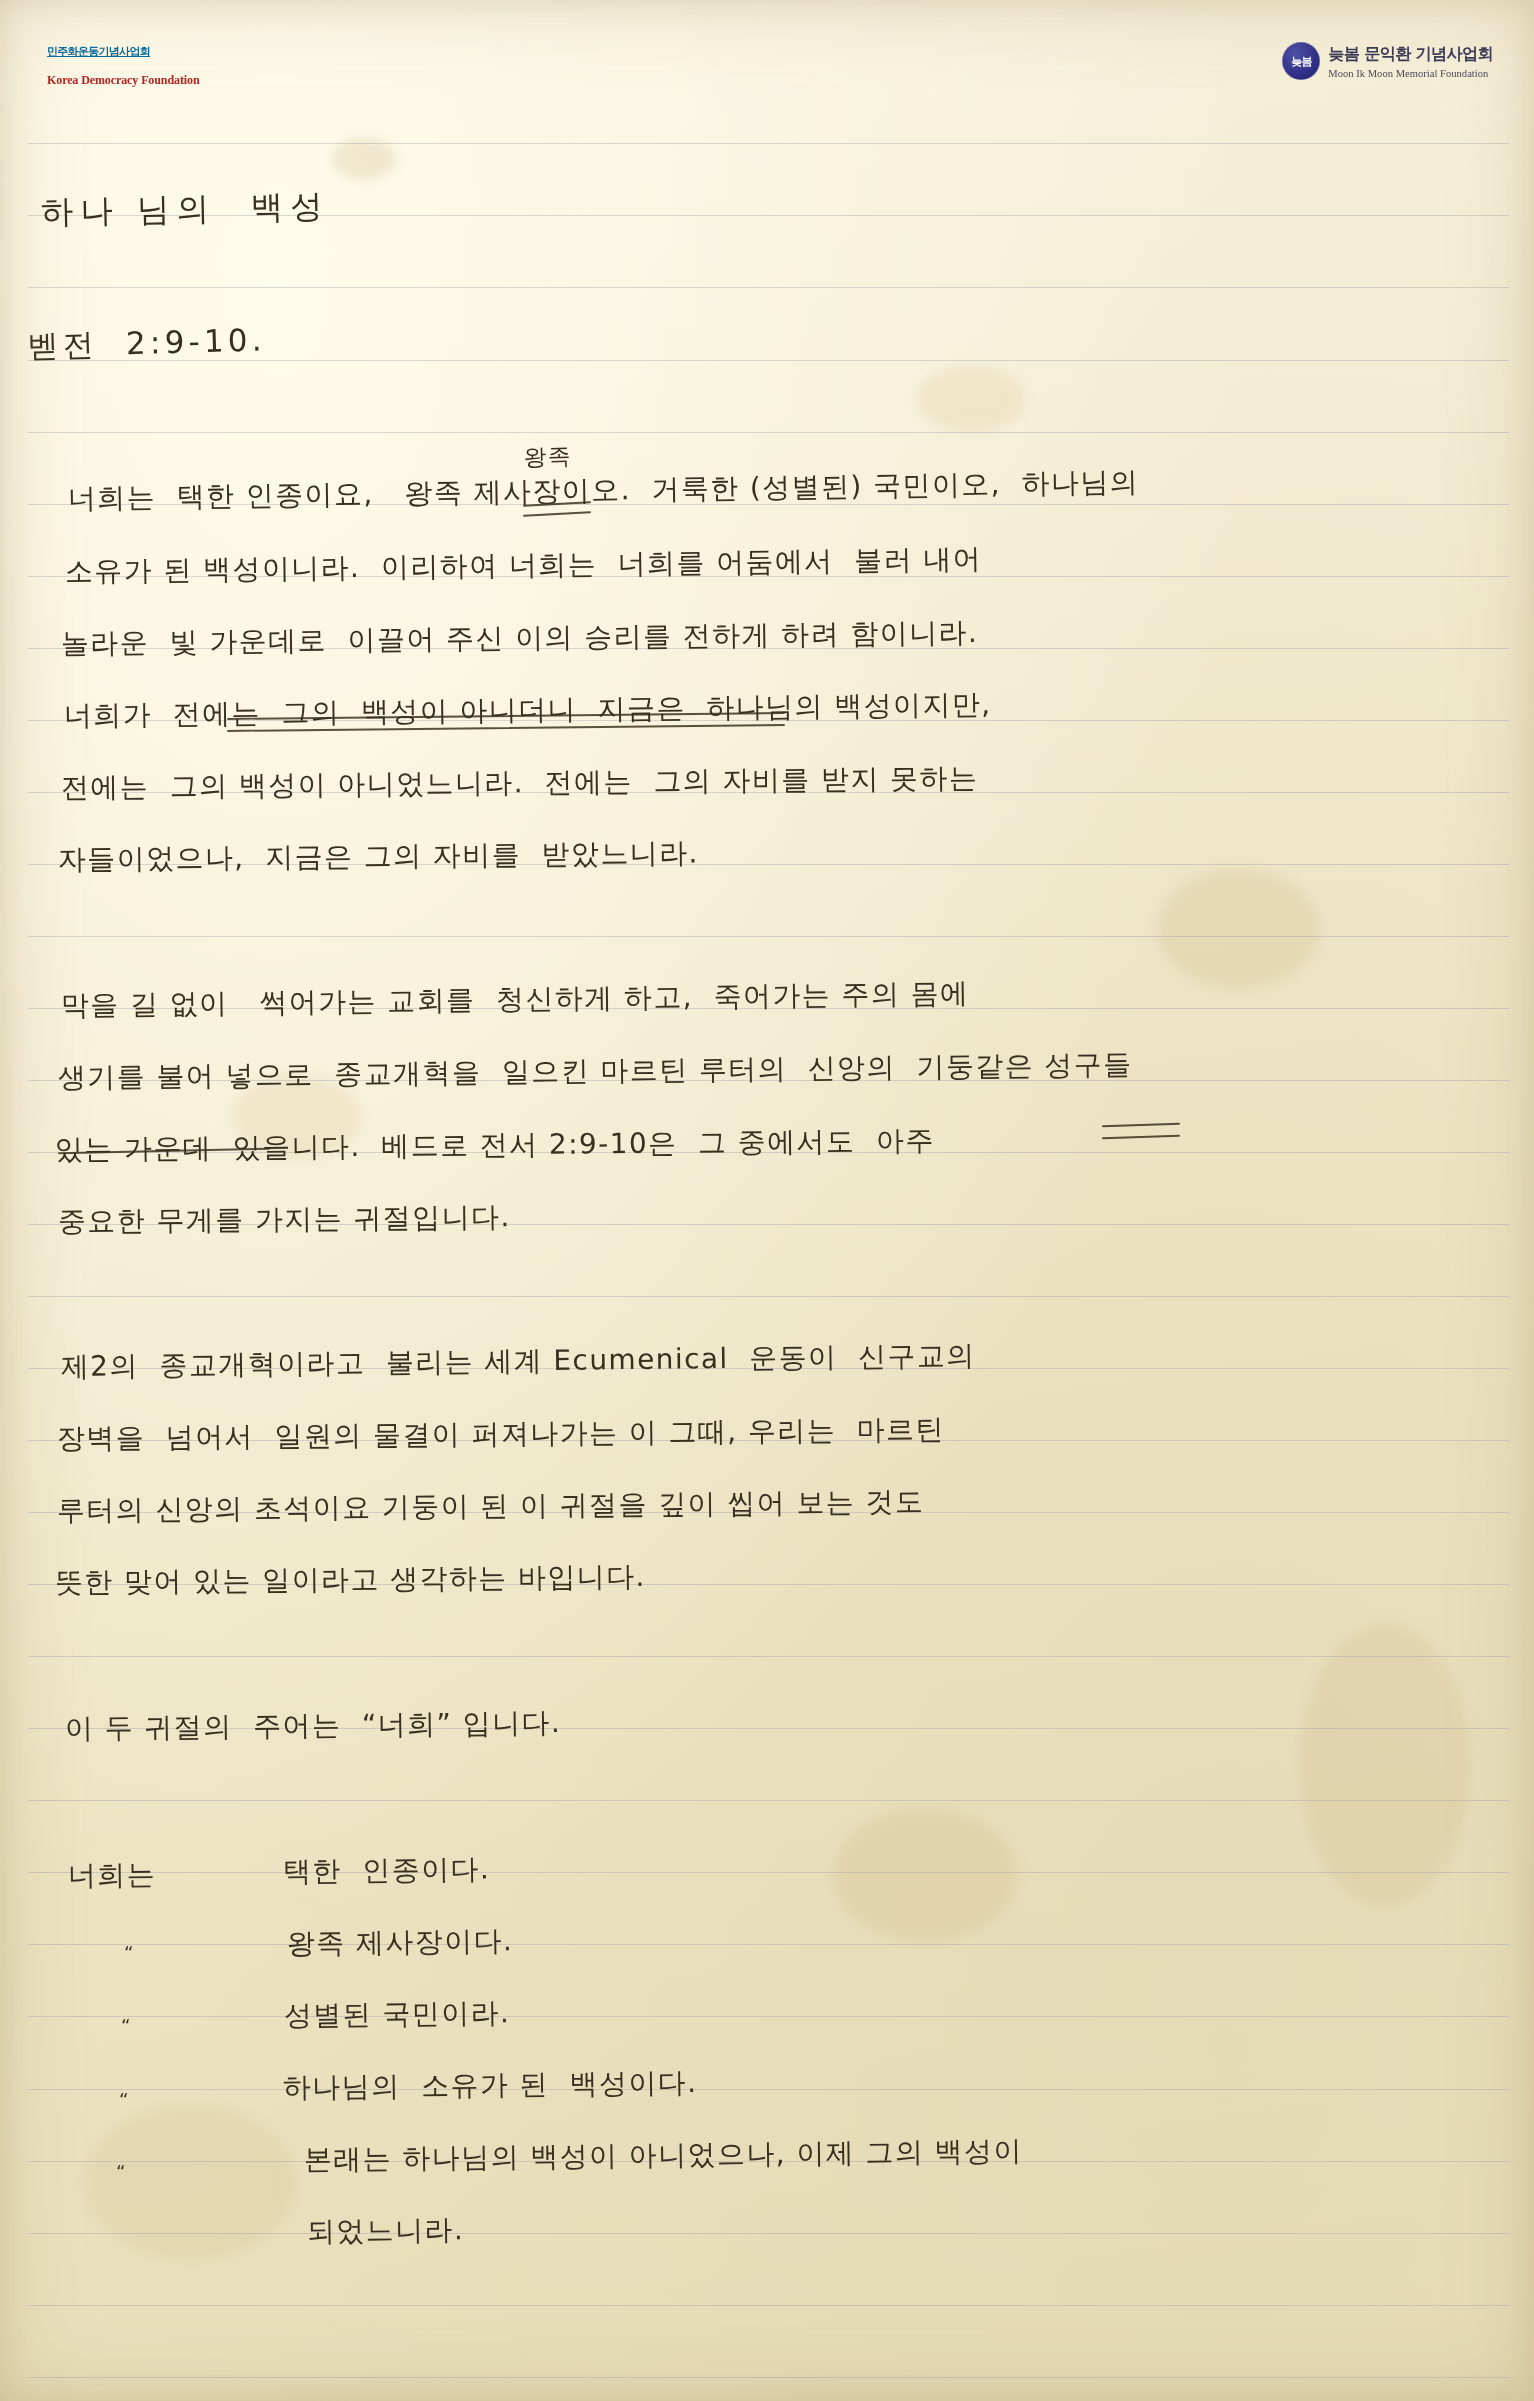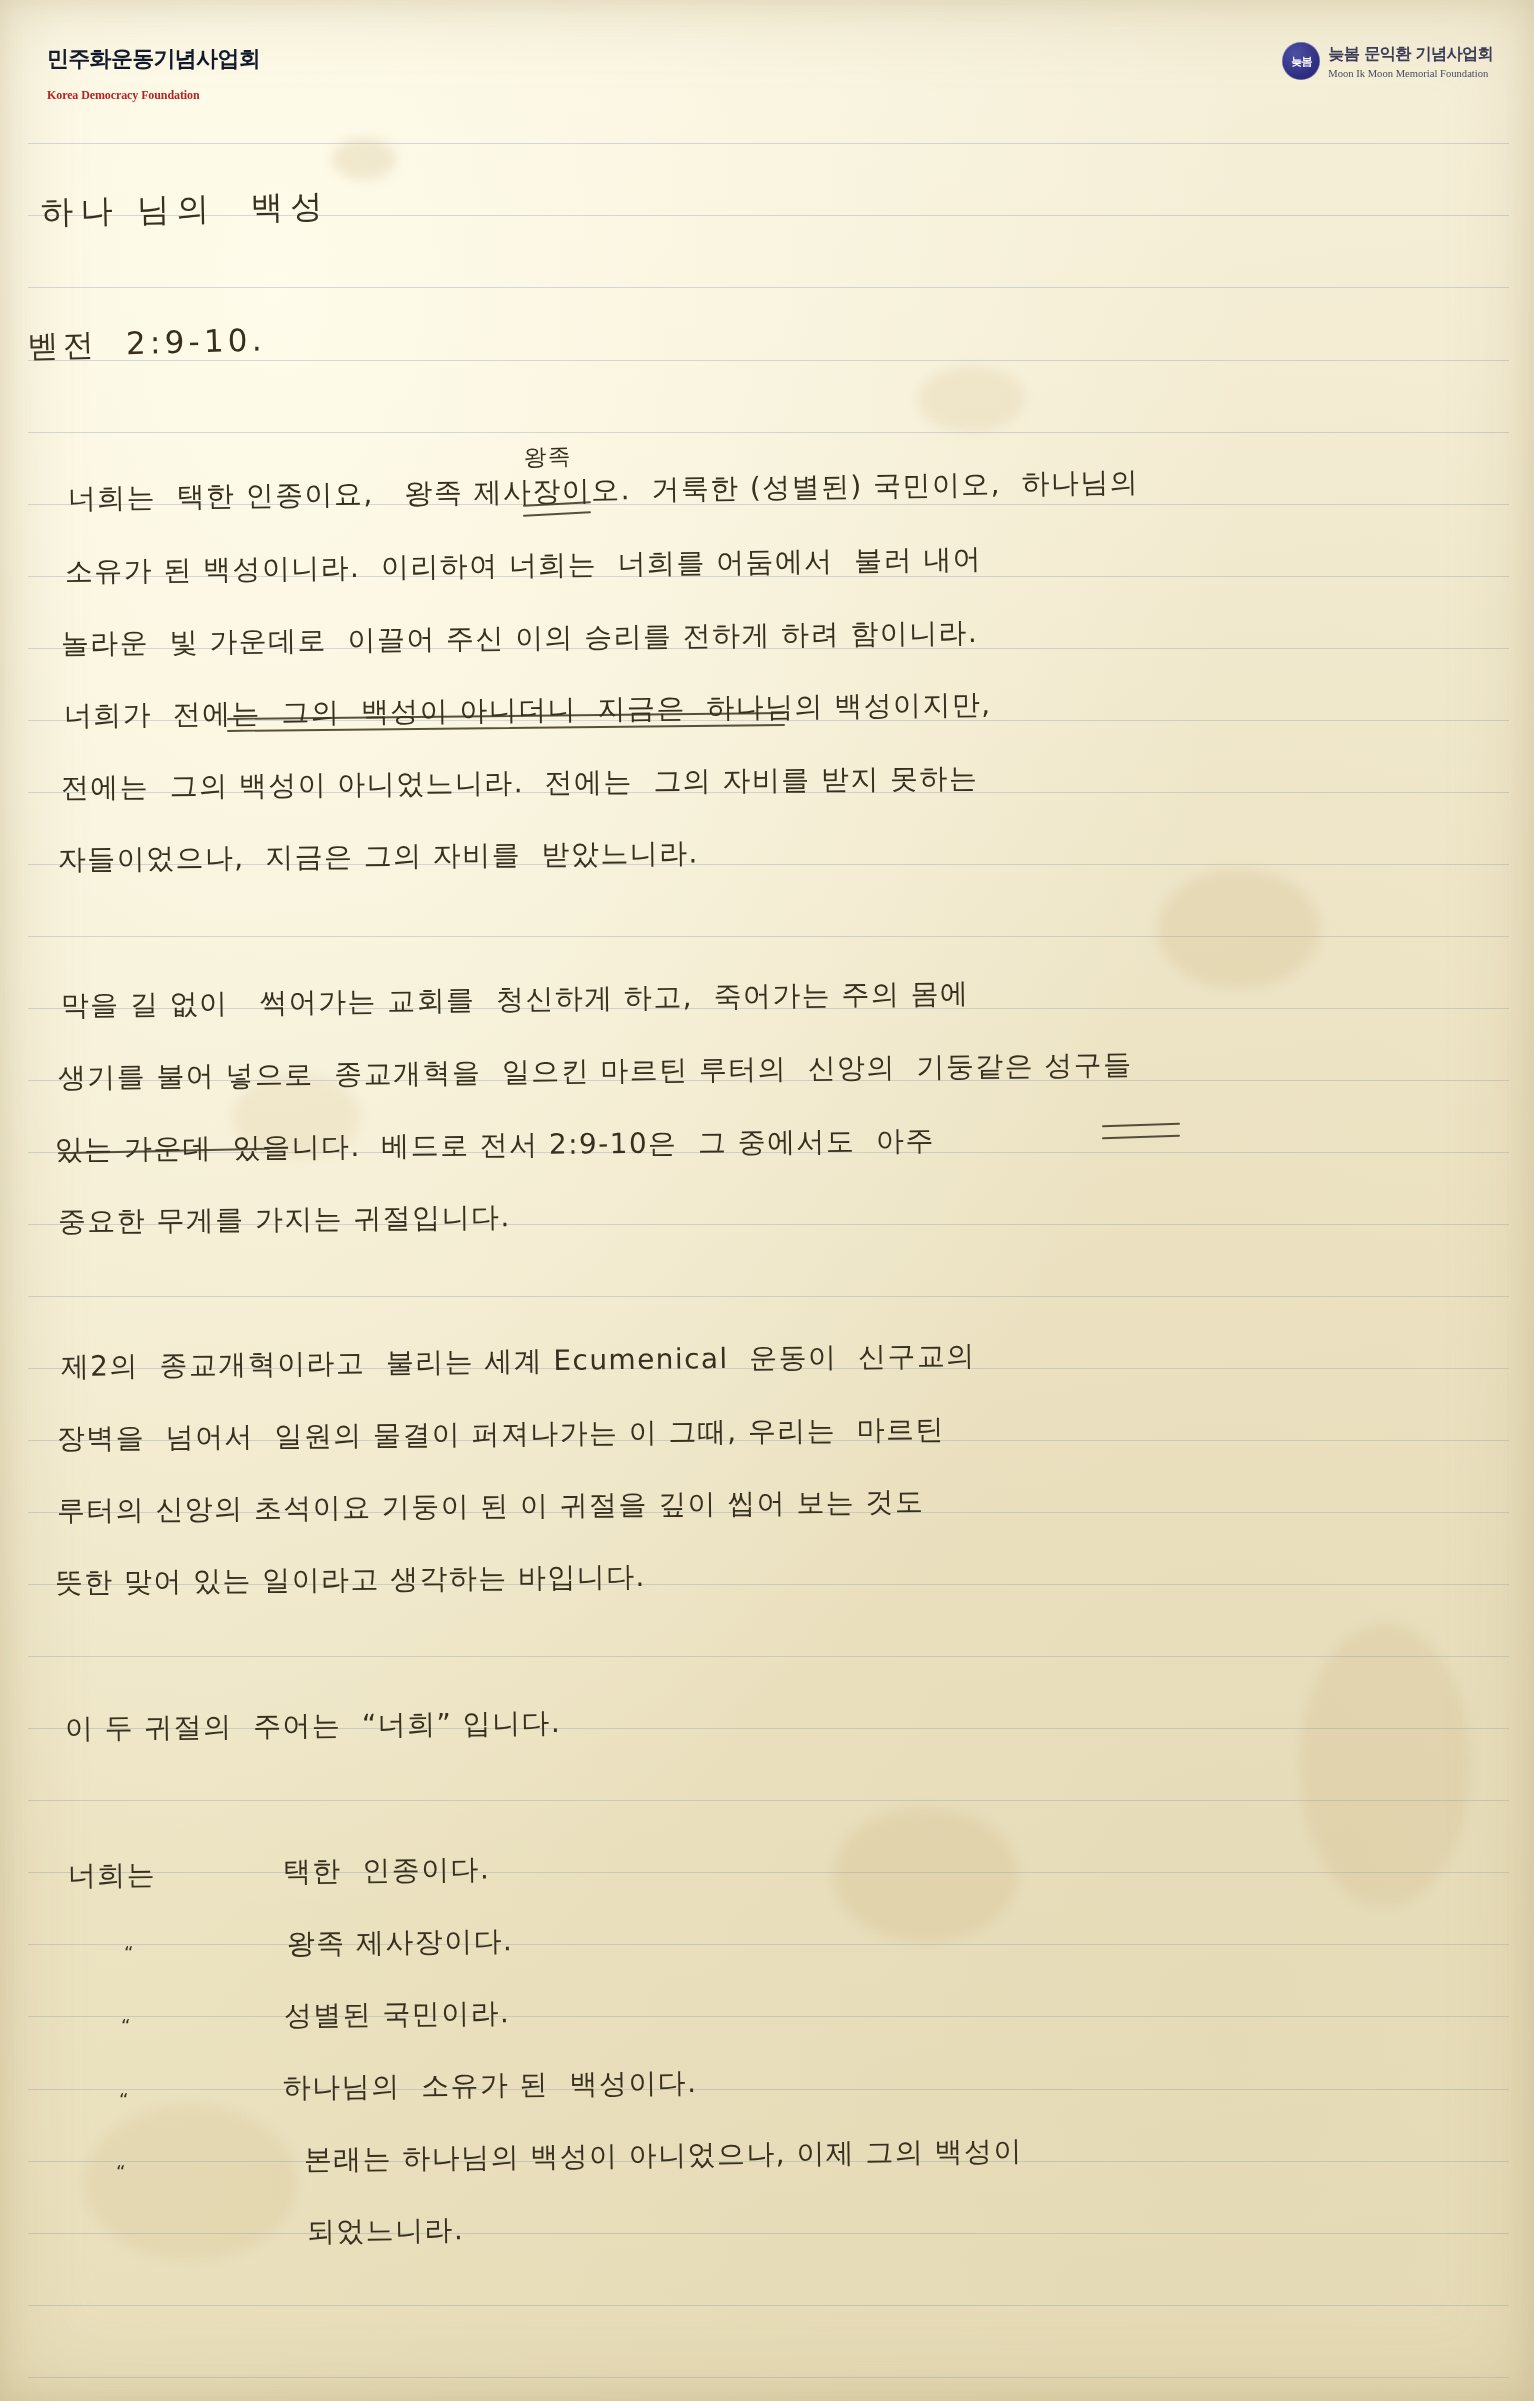--- a/index.html
+++ b/index.html
@@ -62,25 +62,26 @@
 
   
   .logo-left {
     position: absolute;
     left: 47px;
     top: 44px;
     width: 233px;
   }
   .logo-left .kr {
     font-family: "DejaVu Sans", sans-serif;
-    font-size: 22px;
-    font-weight: 700;
-    color: #0f172a;
+    font-size: 11px;
+    font-weight: 700;
+    color: #0369a1;
     letter-spacing: -0.7px;
     white-space: nowrap;
+    text-decoration: underline;
   }
   .logo-left .en {
     font-family: "Liberation Serif", serif;
     font-size: 12px;
     font-weight: 700;
     color: #b52222;
     margin-top: 14px;
     letter-spacing: -0.1px;
     white-space: nowrap;
   }

